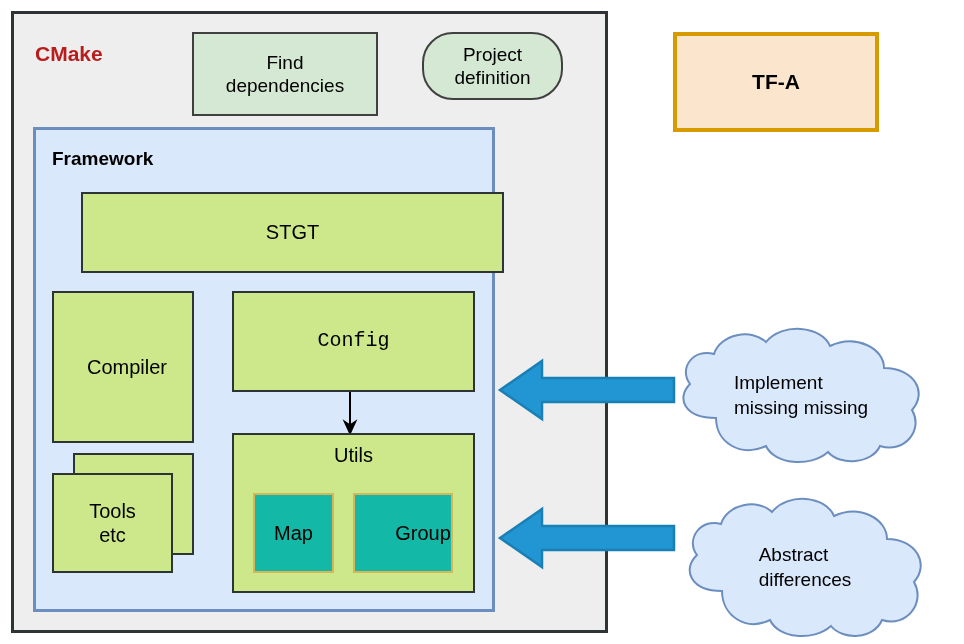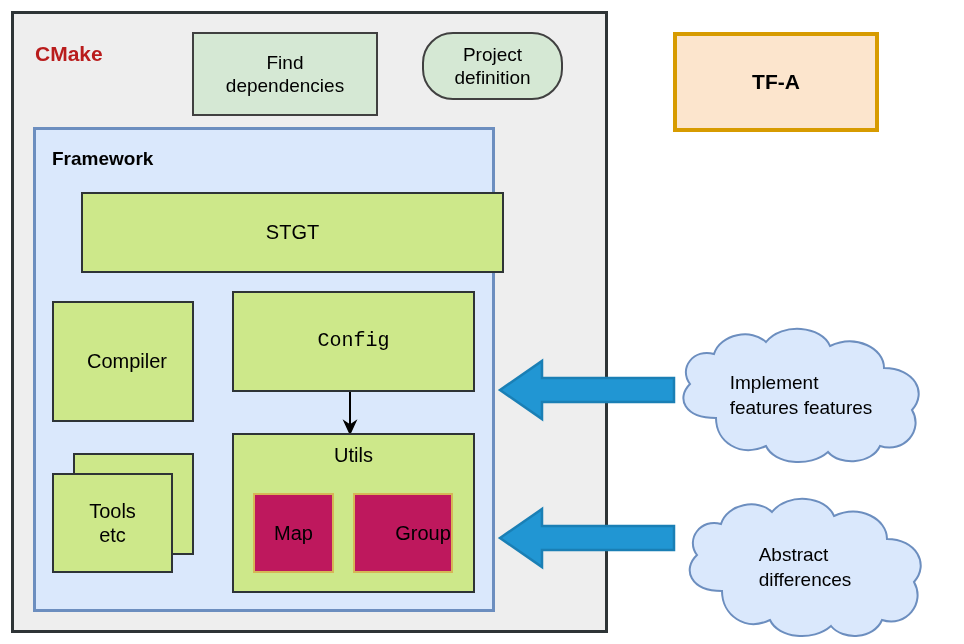--- a/index.html
+++ b/index.html
@@ -72,33 +72,33 @@
     font-weight: bold;
     color: #000;
   }
   
   .green-box {
     background: #CDE88A;
     border: 2px solid #2E3436;
     font-size: 20px;
   }
   #stgt-box { left: 52px; top: 192px; width: 423px; height: 81px; margin-left: 29px; }
-  #compiler-box { left: 52px; top: 301px; width: 142px; height: 121px; padding-left: 8px; }
+  #compiler-box { left: 52px; top: 291px; width: 142px; height: 152px; padding-left: 8px; }
   #config-box { left: 232px; top: 291px; width: 243px; height: 101px;
                 align-items: center; justify-content: center; font-family: Liberation Mono, monospace; }
   #tools-back-box { left: 73px; top: 453px; width: 121px; height: 102px; }
   #tools-front-box { left: 52px; top: 473px; width: 121px; height: 100px; }
   #utils-box {
     left: 232px; top: 433px; width: 243px; height: 160px;
     align-items: flex-start; justify-content: center;
     padding-top: 8px;
   }
   
   .cream-box {
-    background: #be185d;
+    background: #14b8a6;
     border: 2px solid #D6B656;
     font-size: 20px;
   }
   #map-box { left: 253px; top: 493px; width: 81px; height: 80px; }
   #group-box { left: 353px; top: 493px; width: 100px; height: 80px; padding-left: 40px; }
 
   
   #config-utils-arrow {
     position: absolute;
     left: 340px;
@@ -220,21 +220,21 @@
                C 186 8 214 22 214 42
                C 244 42 258 66 242 84
                C 254 104 234 128 210 120
                C 202 138 170 140 158 126
                C 140 142 104 138 96 120
                C 70 132 46 116 46 92 Z" fill="#DAE8FC" stroke="#6C8EBF" stroke-width="2"></path>
     </svg>
     <div class="cloud-text">
       <span>
         <span>Implement</span><br>
-        <span>features features</span>
+        <span>missing missing</span>
       </span>
     </div>
   </div>
 
   <div id="cloud-abstract" class="cloud-wrap">
     <svg width="254" height="146" viewBox="0 0 254 146" xmlns="http://www.w3.org/2000/svg">
       <path d="M 44 96
                C 12 96 4 74 19 60
                C 7 44 23 23 43 29
                C 49 9 80 3 94 17

